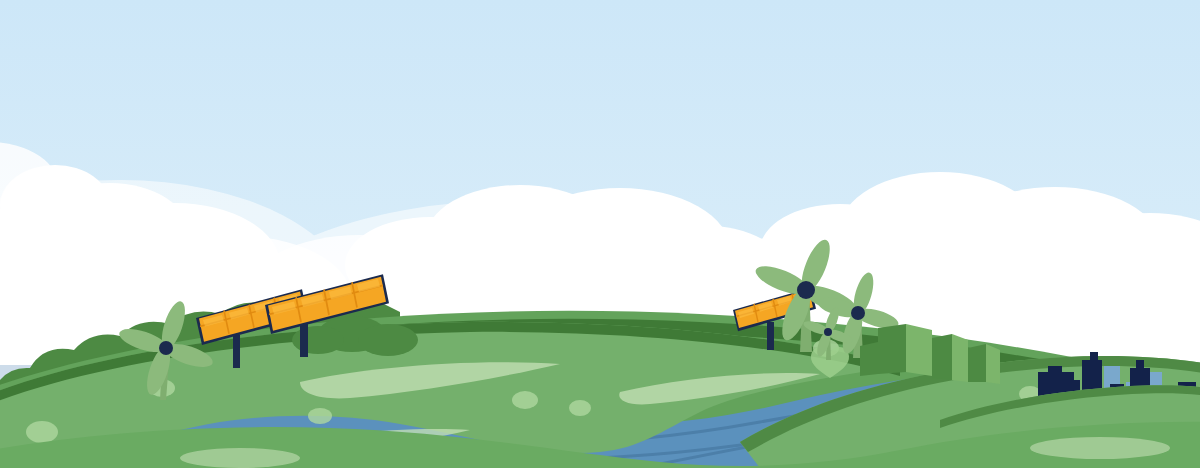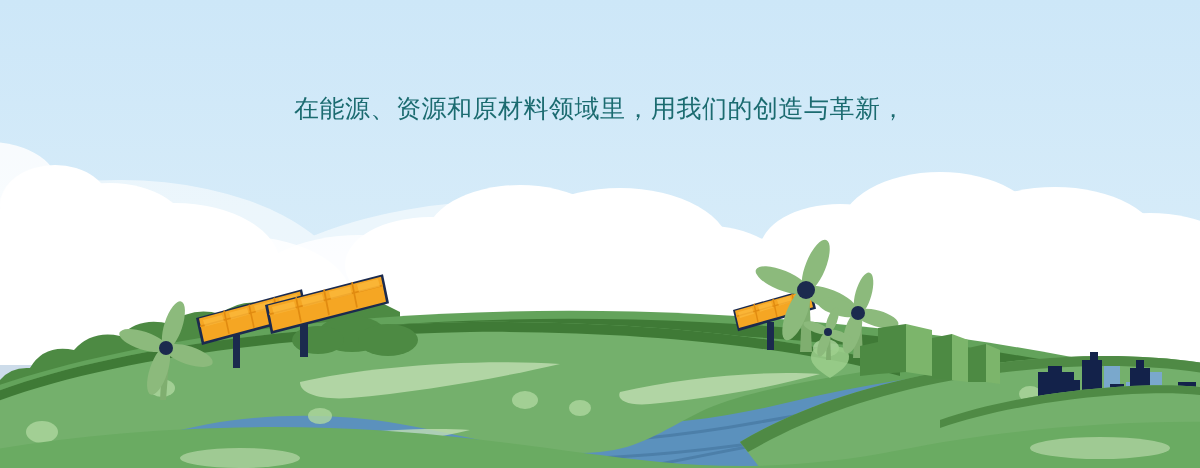--- a/index.html
+++ b/index.html
@@ -373,16 +373,15 @@
 
       <g fill="#c3e0b4" opacity="0.6">
         <ellipse cx="240" cy="458" rx="60" ry="10"></ellipse>
         <ellipse cx="1100" cy="448" rx="70" ry="11"></ellipse>
       </g>
 
     </g>
   </svg>
 
   <div id="tagline">
-    <span class="line" style="color: rgb(27, 107, 112);">在能源、资源和原材料领域里，用我们的创造与革新，</span>
   </div>
 
 </div>
 
 </body></html>

